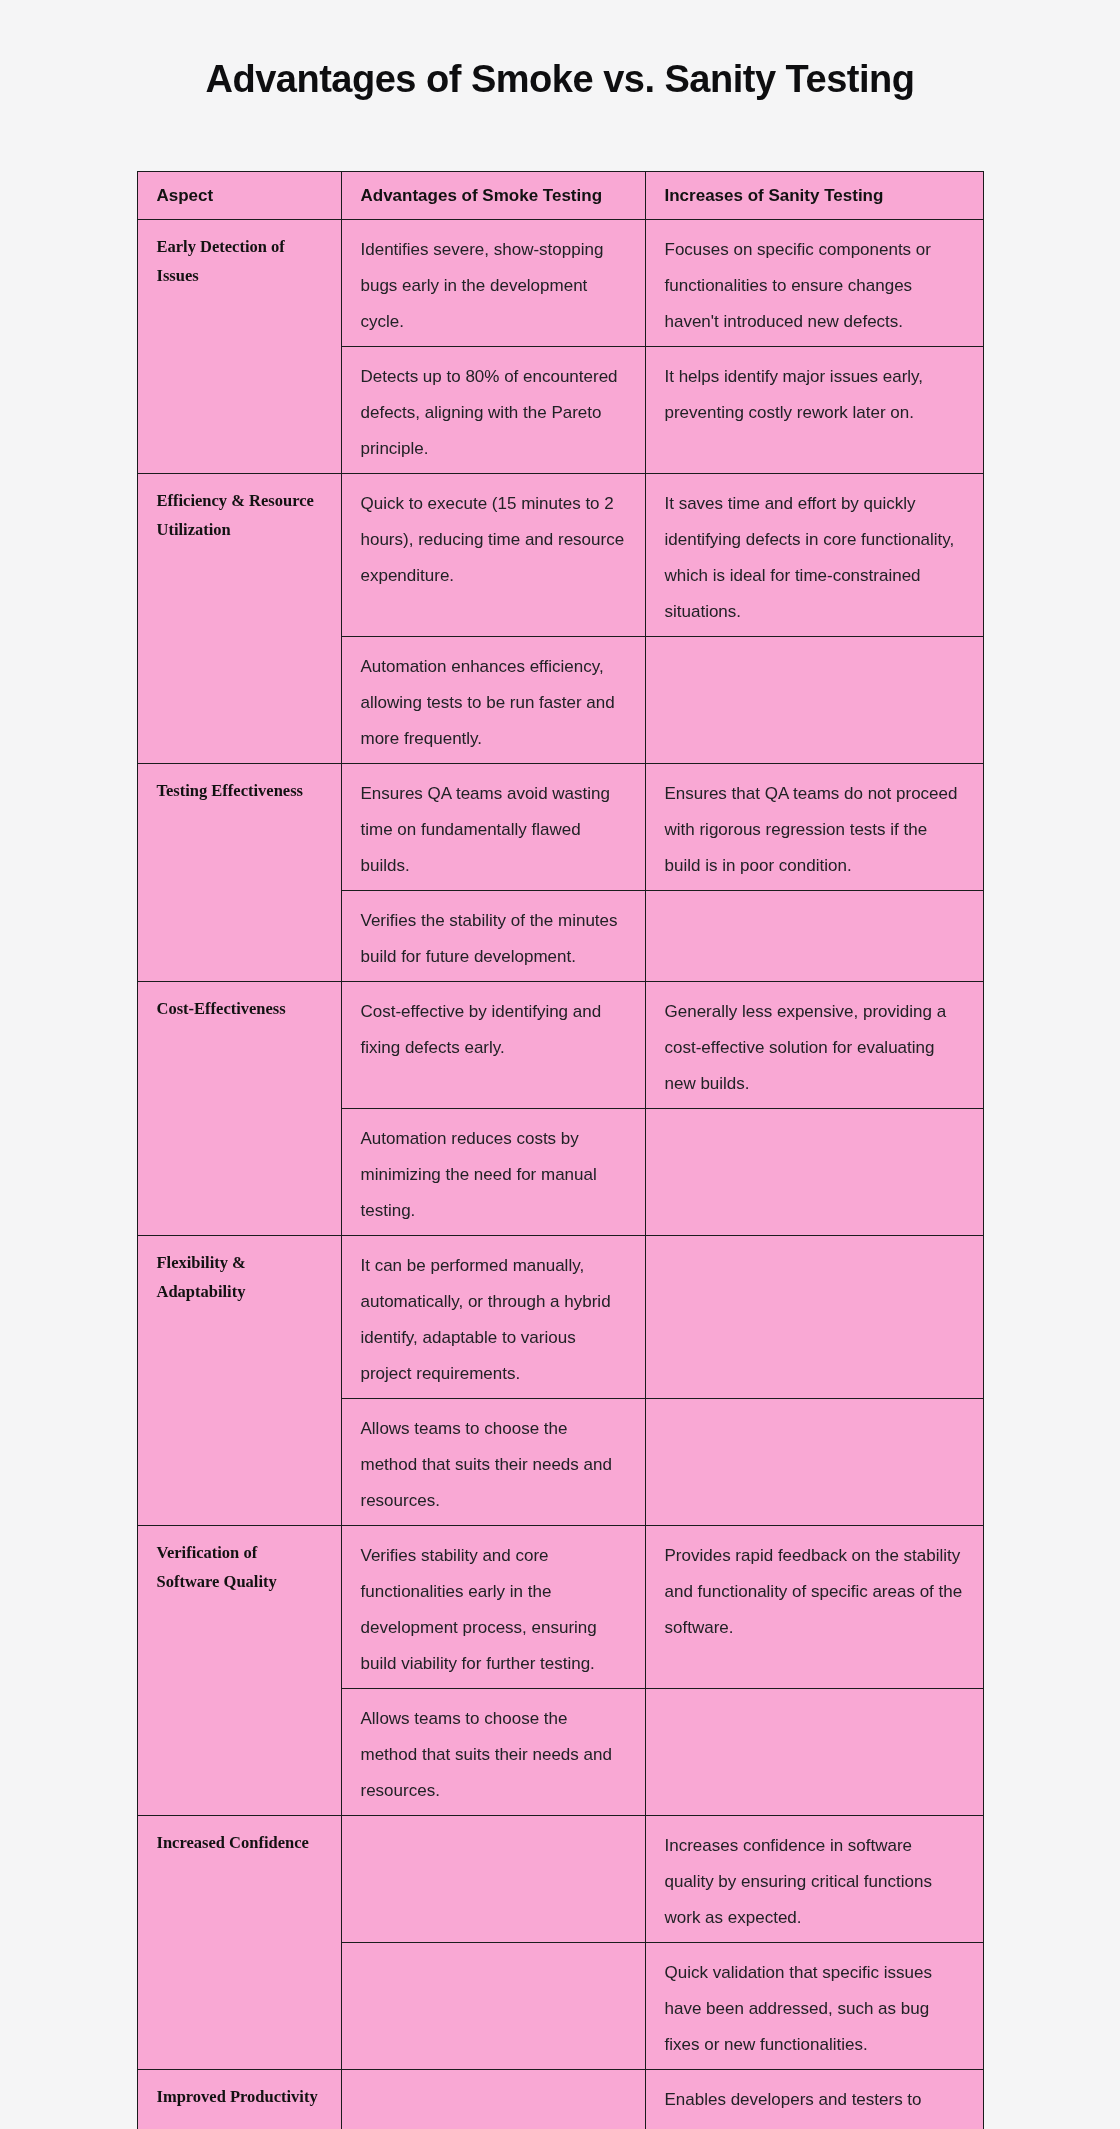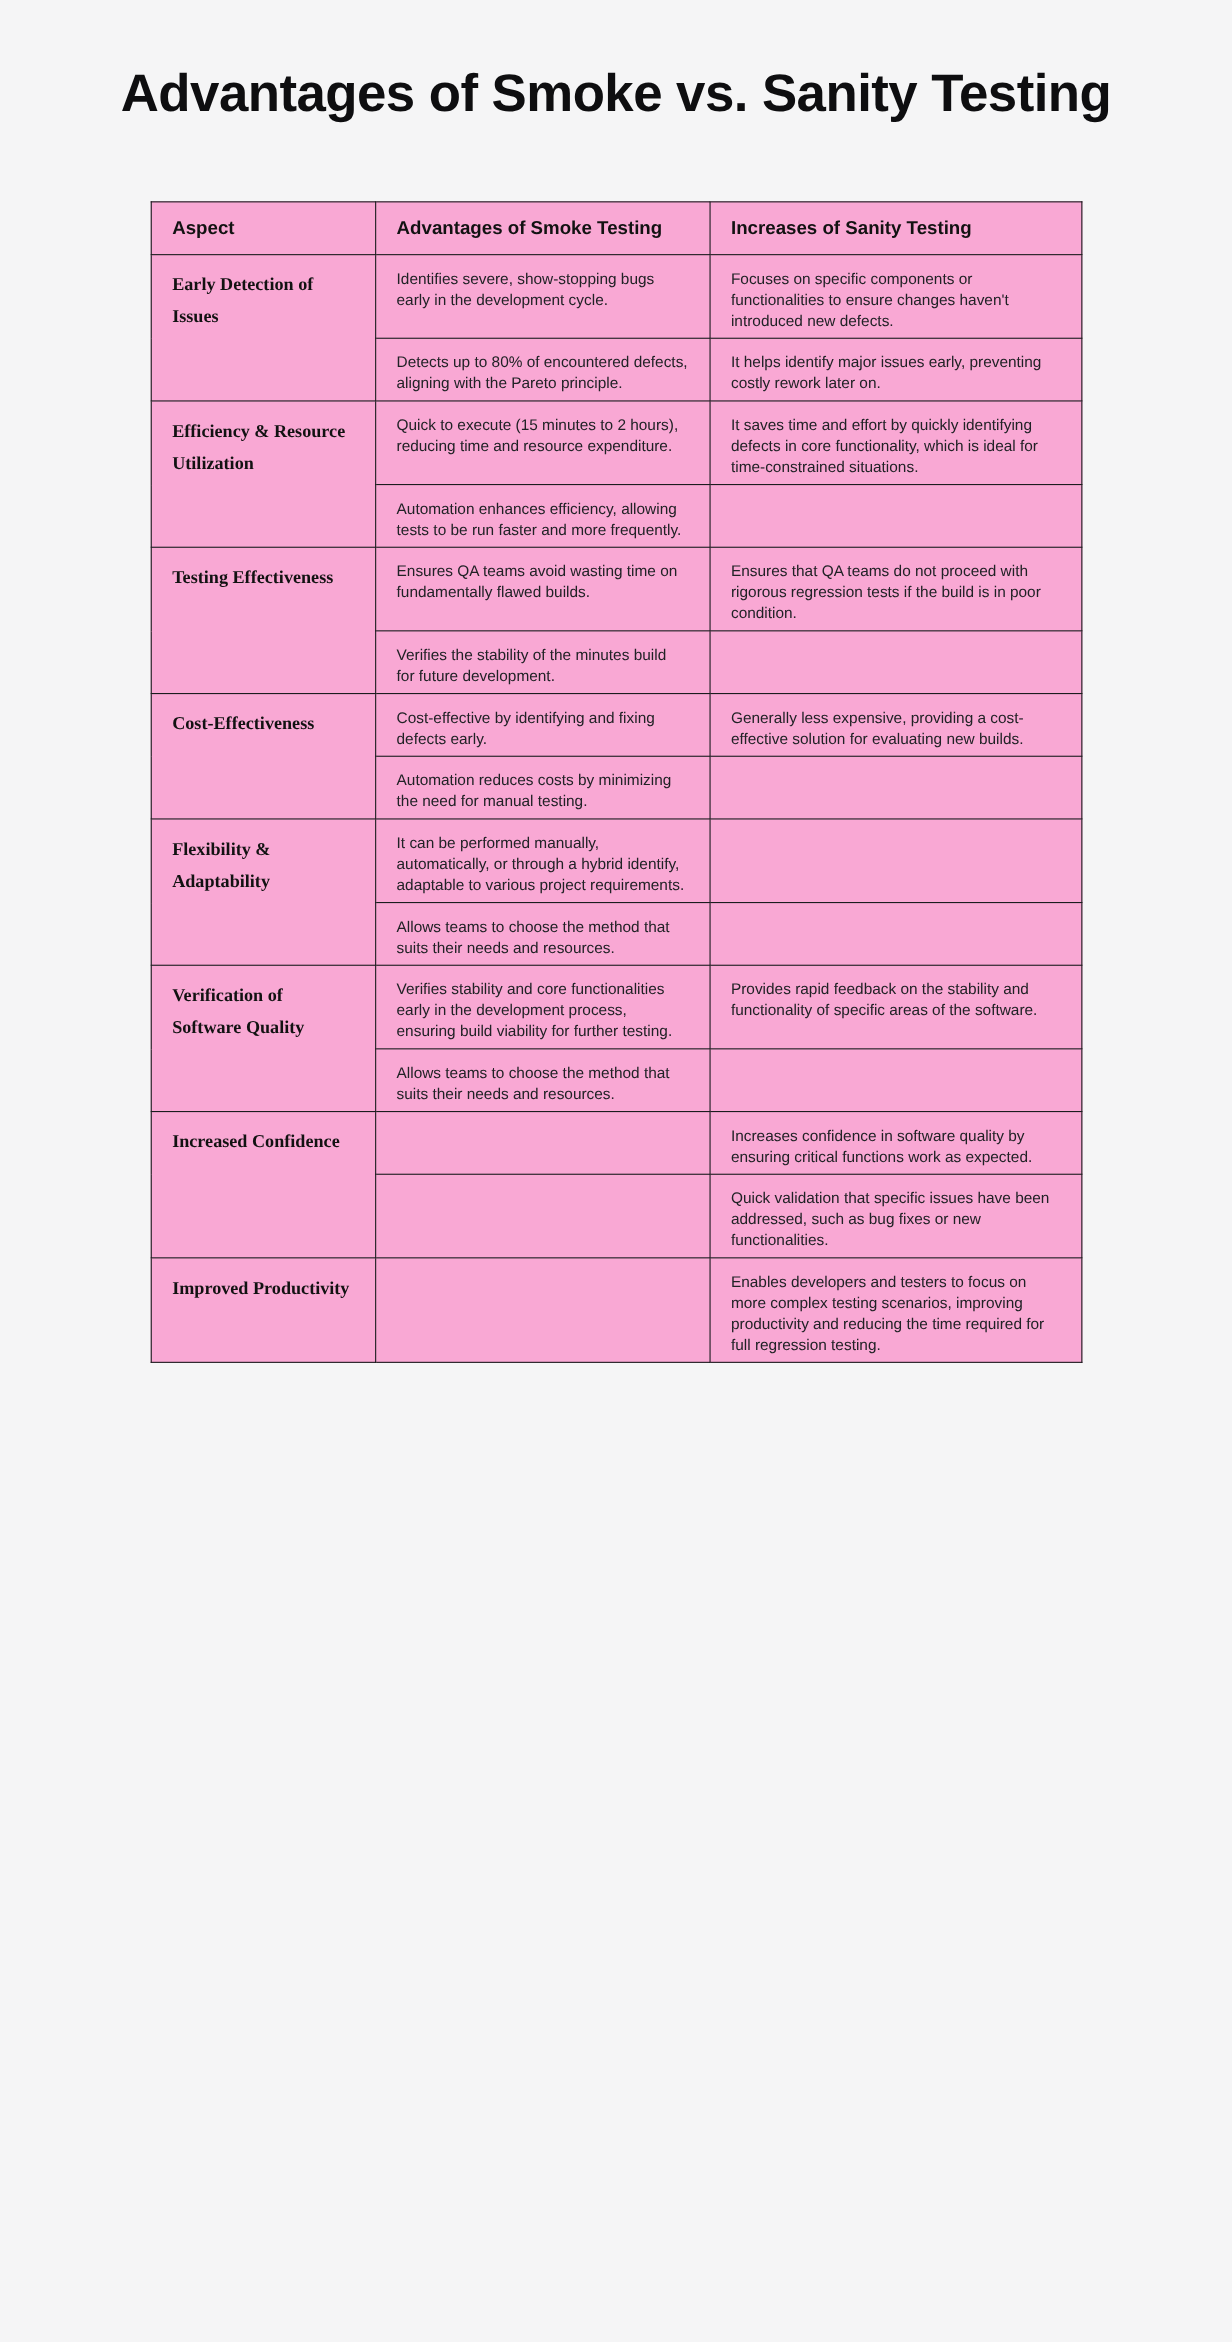--- a/index.html
+++ b/index.html
@@ -12,21 +12,21 @@
     width: 1120px;
     min-height: 2129px;
     box-sizing: border-box;
   }
   .page {
     padding: 58px 0 90px 0;
   }
   .title {
     margin: 0 0 70px 0;
     text-align: center;
-    font-size: 48px;
+    font-size: 38px;
     font-weight: 700;
     letter-spacing: -0.5px;
     color: #0e0e10;
   }
   table.cmp {
     width: 846px;
     margin: 16px auto;
     border-collapse: collapse;
     table-layout: fixed;
     background: #f9a8d4;
@@ -52,23 +52,23 @@
     vertical-align: top;
     font-size: 16.5px;
     font-weight: 700;
     line-height: 29.4px;
     color: #121212;
     font-family: Liberation Serif, serif;
   }
   td.body-cell {
     padding: 12px 19px 6px 19px;
     vertical-align: top;
-    font-size: 14px;
+    font-size: 17px;
     font-weight: 400;
-    line-height: 19px;
+    line-height: 36px;
     color: #212226;
   }
 </style>
 </head>
 <body>
 
 <div class="page">
   <h1 class="title">Advantages of Smoke vs. Sanity Testing</h1>
 
   <table class="cmp">

